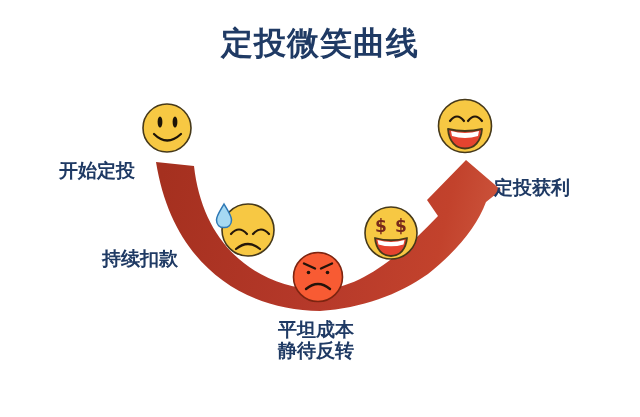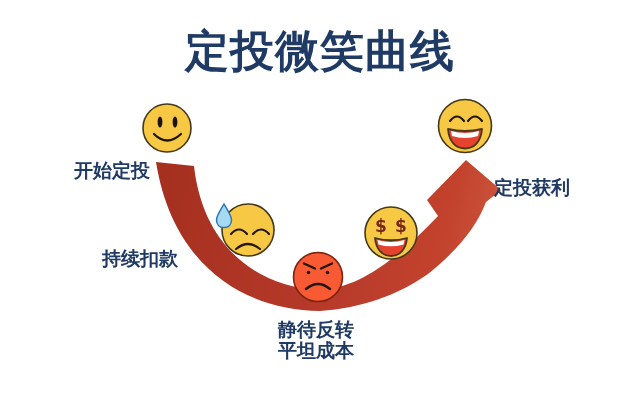--- a/index.html
+++ b/index.html
@@ -2,26 +2,26 @@
 <html><head>
 <meta charset="utf-8">
 <style>
   html,body{margin:0;padding:0;background:#ffffff;}
   #stage{
     position:relative;width:640px;height:417px;background:#ffffff;overflow:hidden;
     font-family:"Liberation Sans","DejaVu Sans",sans-serif;
   }
   #title{
     position:absolute;left:0;top:22px;width:640px;text-align:center;
-    font-size:44px;font-weight:800;color:#1f3a64;letter-spacing:1px;
+    font-size:32px;font-weight:800;color:#1f3a64;letter-spacing:1px;
   }
   .stage-label{
     position:absolute;font-size:19px;font-weight:700;color:#1f3a64;white-space:nowrap;
   }
-  #label-start{left:74px;top:158px;text-align:center;}
+  #label-start{left:59px;top:158px;text-align:center;}
   #label-deduct{left:102px;top:246px;}
   #label-continue{left:448px;top:265px;}
   #label-profit{left:494px;top:175px;}
   #label-bottom{
     position:absolute;left:246px;top:319px;width:140px;text-align:center;
     font-size:19px;font-weight:700;color:#1f3a64;line-height:21px;
   }
   #curve-svg{position:absolute;left:0;top:0;}
 </style>
 </head>
@@ -87,18 +87,18 @@
       <path d="M450,121 Q457,112 464,121" stroke="#24170a" stroke-width="2.2" fill="none" stroke-linecap="round"></path>
       <path d="M468,121 Q475,112 482,121" stroke="#24170a" stroke-width="2.2" fill="none" stroke-linecap="round"></path>
       <path d="M448,129 Q465,133 482,129 C481,142 474,148.5 465,148.5 C456,148.5 449,142 448,129 Z" fill="#e5432f" stroke="#46391a" stroke-width="1.8" stroke-linejoin="round"></path>
       <path d="M451,131 Q465,135 479,131 L478,136 Q465,140 452,136 Z" fill="#ffffff"></path>
     </g>
   </svg>
 
   <div id="label-start" class="stage-label">开始定投</div>
   <div id="label-deduct" class="stage-label">持续扣款</div>
   <div id="label-bottom">
+    <div>平坦成本</div>
     <div>静待反转</div>
-    <div>平坦成本</div>
   </div>
   <div id="label-profit" class="stage-label">定投获利</div>
 
 </div>
 
 </body></html>

